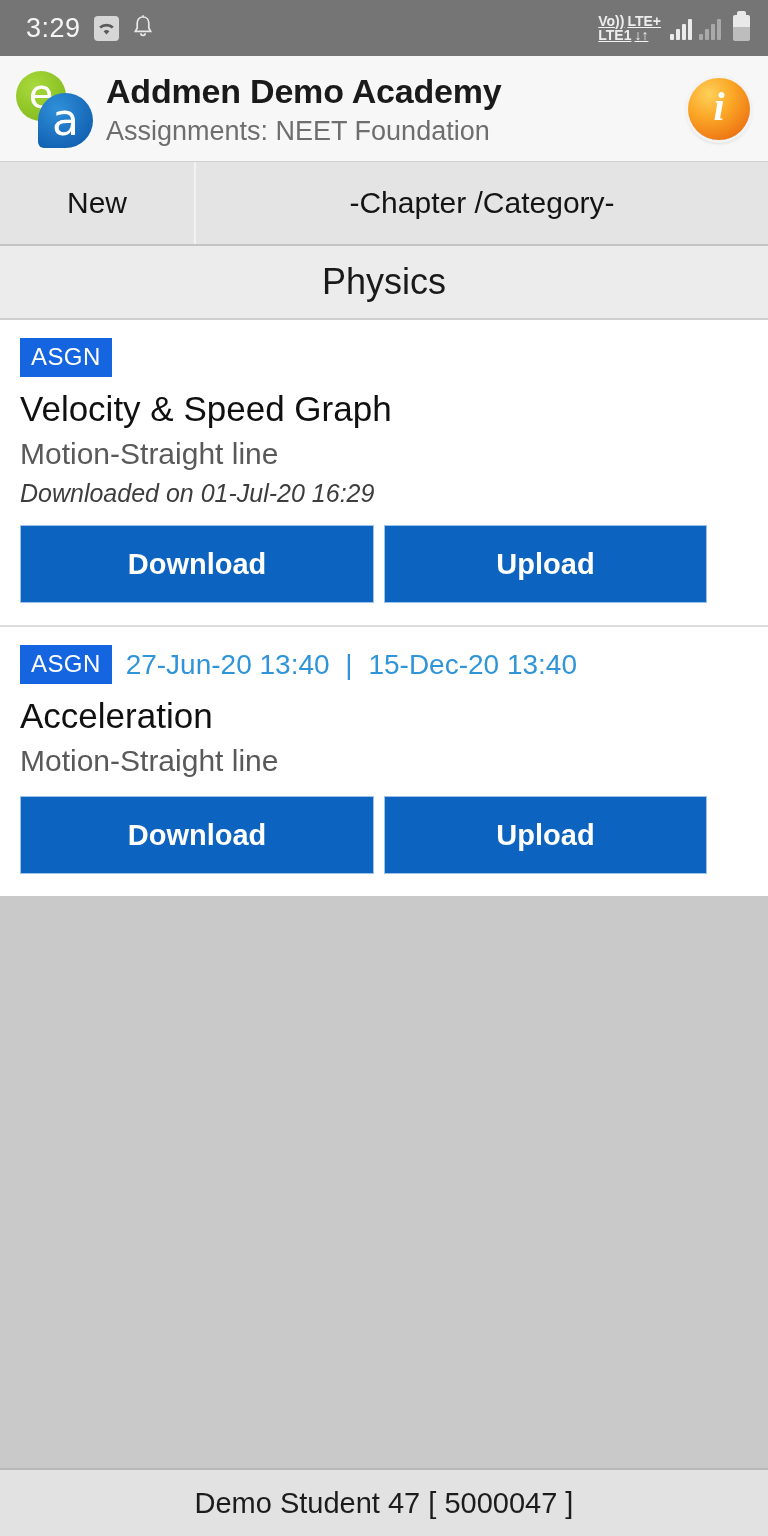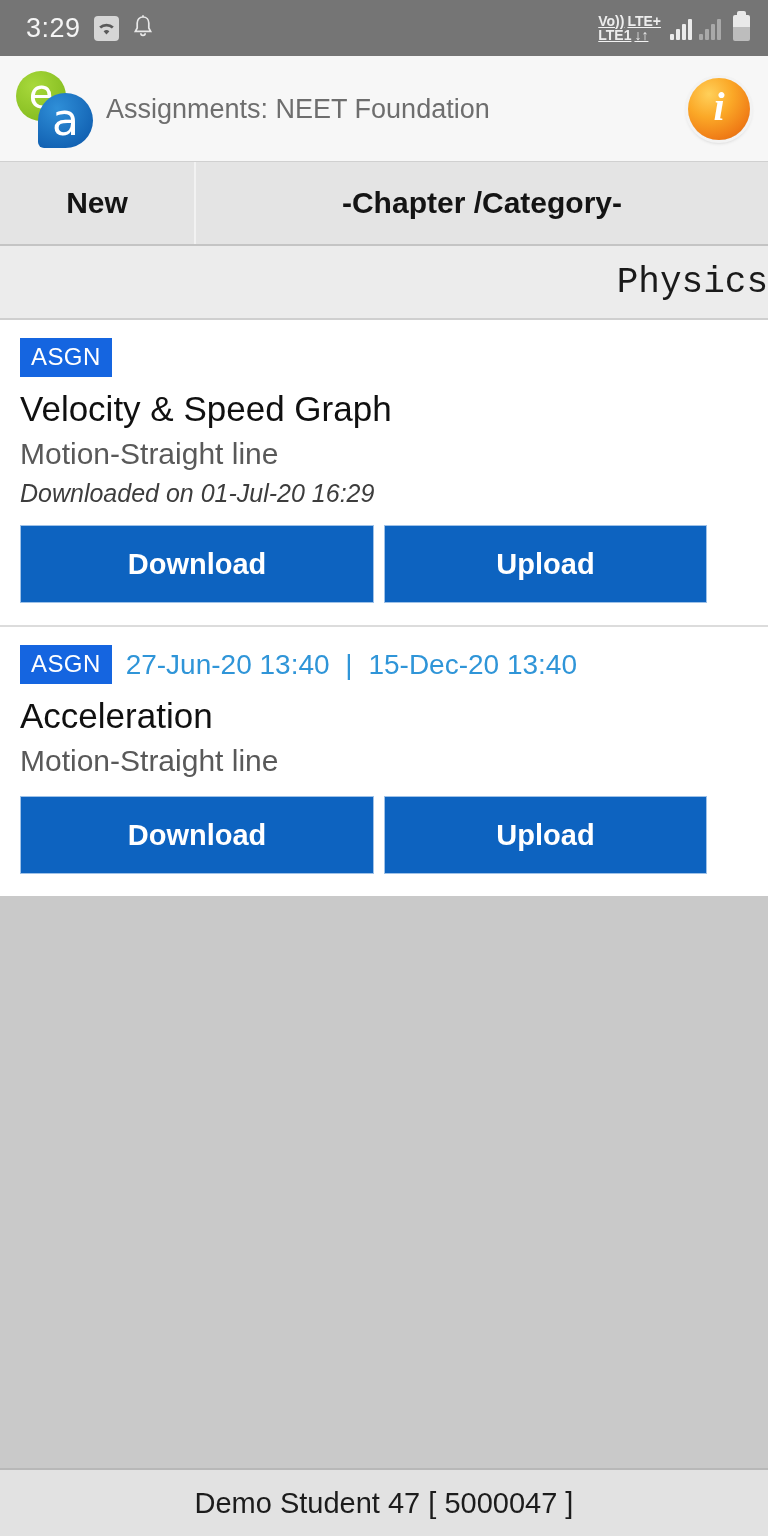--- a/index.html
+++ b/index.html
@@ -142,21 +142,20 @@
   }
 
   
   .tabs {
     display: flex;
     height: 84px;
     background: #e4e4e4;
     border-bottom: 2px solid #c4c4c4;
     flex: 0 0 auto;
     box-sizing: border-box;
-    font-weight: bold;
   }
   .tab {
     display: flex; align-items: center; justify-content: center;
     font-size: 30px;
     color: #141414;
     box-sizing: border-box;
     background: #e4e4e4;
     border-right: 2px solid #f2f2f2;
   }
   .tab.t-new { width: 196px; }
@@ -167,23 +166,22 @@
     border-left: 3px solid #f0f0f0;
     border-right: 3px solid #f0f0f0;
   }
   .tab.t-cat { flex: 1 1 auto; border-right: 0; }
 
   
   .subject-bar {
     height: 72px;
     background: #ececec;
     border-bottom: 2px solid #cfcfcf;
-    display: flex; align-items: center; justify-content: flex-end;
-    flex: 0 0 auto;
-    font-family: Liberation Mono, monospace;
+    display: flex; align-items: center; justify-content: center;
+    flex: 0 0 auto;
   }
   .subject-bar .label {
     font-size: 36px; color: #1a1a1a;
   }
 
   
   .list { background: #86efac; flex: 0 0 auto; }
   .card {
     background: #ffffff;
     padding: 18px 24px 22px 20px;
@@ -299,20 +297,21 @@
   <div class="appbar">
     <div class="logo">
       <div class="e-circle">
         <span>e</span>
       </div>
       <div class="a-circle">
         <span>a</span>
       </div>
     </div>
     <div class="titles">
+      <div class="app-title">Addmen Demo Academy</div>
       <div class="app-sub">Assignments: NEET Foundation</div>
     </div>
     <div class="info-icon">
       <span>i</span>
     </div>
   </div>
 
   <div class="tabs">
     <div class="tab t-new">New</div>
     <div class="tab t-cat">-Chapter /Category-</div>

